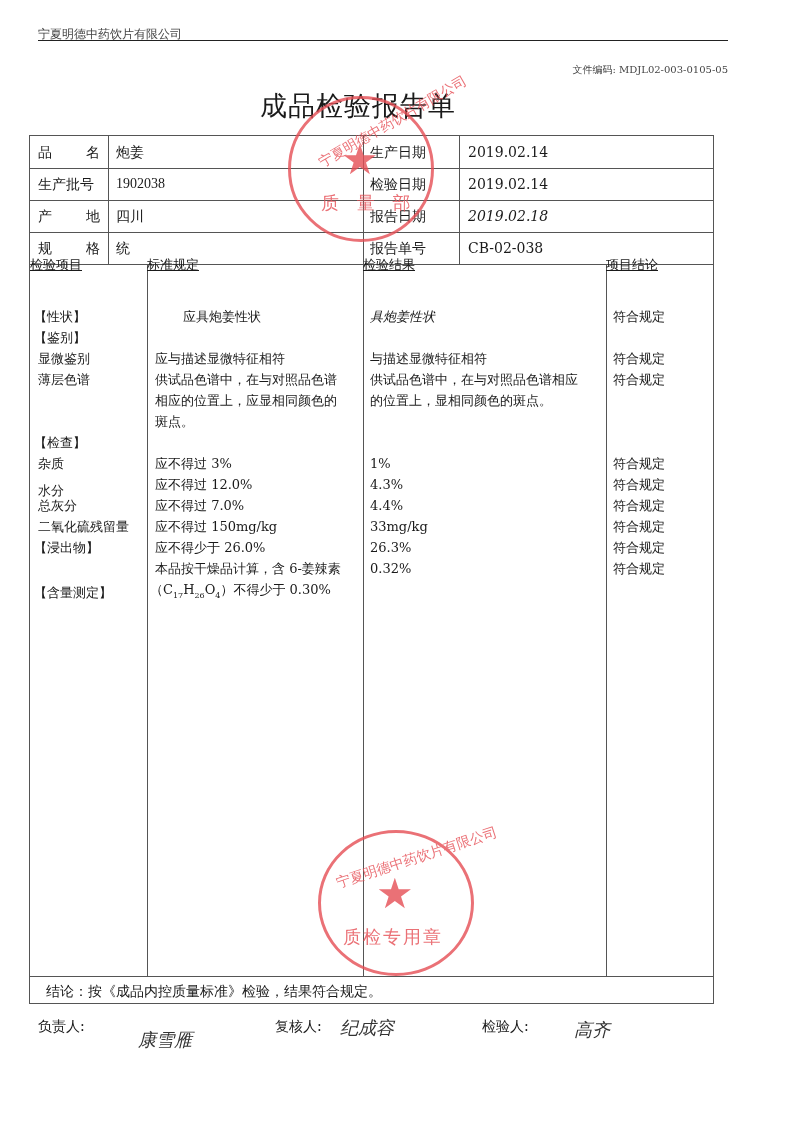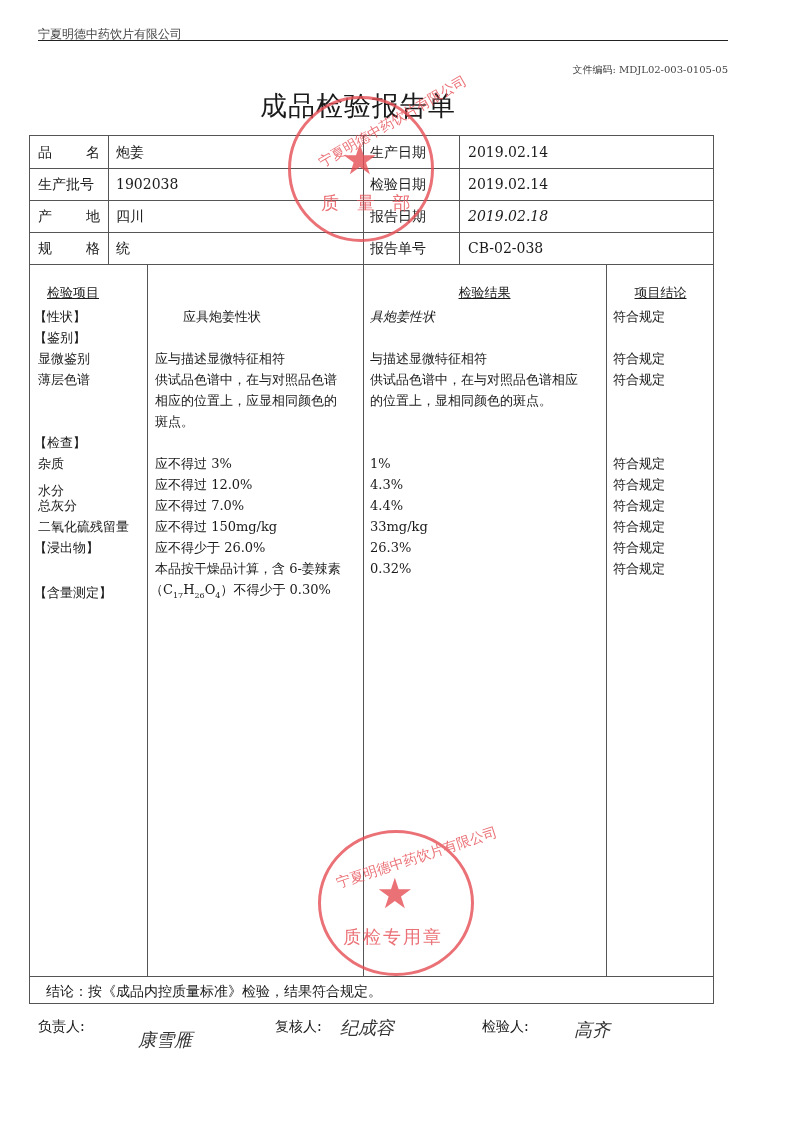--- a/index.html
+++ b/index.html
@@ -9,21 +9,21 @@
   .hdr .l { position:absolute; left:0; top:26px; font-size:12px; color:#444; }
   .hdr .r { position:absolute; right:0; top:26px; font-size:10px; color:#444;margin-top:37px; }
   .title { position:absolute; top:88px; left:0; width:716px; text-align:center; font-size:27px;
            font-family:"DejaVu Sans","Liberation Sans",sans-serif; font-weight:500; letter-spacing:1px; }
   .frame { position:absolute; left:29px; top:135px; width:685px; height:869px; border:1px solid #555; box-sizing:border-box; }
   .info-row { position:absolute; left:0; width:683px; height:32px; border-bottom:1px solid #555; font-size:14px; }
   .cell { position:absolute; top:0; height:32px; line-height:32px; box-sizing:border-box; }
   .vl { position:absolute; top:0; bottom:0; width:1px; background:#555; }
   .lbl-spread { display:flex; justify-content:space-between; padding:0 8px; width:78px; }
   .body-vl { position:absolute; top:128px; height:712px; width:1px; background:#555; }
-  .colhead { position:absolute; top:148px; font-size:13px; text-decoration:underline; text-align:center; }
+  .colhead { position:absolute; top:120px; font-size:13px; text-decoration:underline; text-align:left; }
   .line { position:absolute; font-size:13px; height:21px; line-height:21px; white-space:nowrap;text-align:center; }
   .concl { position:absolute; left:0; top:840px; width:683px; height:28px; border-top:1px solid #555; font-size:14px; line-height:28px; padding-left:16px; box-sizing:border-box; }
   .sig { position:absolute; top:1018px; font-size:14px; }
   .hand { position:absolute; font-family:"DejaVu Serif",serif; font-style:italic; color:#333; font-size:18px; }
   .stamp { position:absolute; border:3px solid #e64e55; border-radius:50%; color:#e64e55; opacity:0.8; pointer-events:none; }
   .stamp .star { position:absolute; font-size:42px; line-height:42px; }
   .stamp .txt { position:absolute; font-size:22px; letter-spacing:6px; white-space:nowrap; font-family:"DejaVu Sans",sans-serif; }
   .stamp .arc { position:absolute; font-size:14px; white-space:nowrap; font-family:"DejaVu Sans",sans-serif; }
   sub { font-size:8px; }
 </style>
@@ -47,21 +47,21 @@
     <div class="vl" style="left:78px;"></div>
     <div class="cell" style="left:86px;">炮姜</div>
     <div class="vl" style="left:333px;"></div>
     <div class="cell" style="left:340px;">生产日期</div>
     <div class="vl" style="left:429px;"></div>
     <div class="cell" style="left:438px;">2019.02.14</div>
   </div>
   <div class="info-row" style="top:32px;">
     <div class="cell" style="left:8px;">生产批号</div>
     <div class="vl" style="left:78px;"></div>
-    <div class="cell" style="left:86px;">1902038</div>
+    <div class="cell" style="left:86px;font-family:Liberation Serif, serif;">1902038</div>
     <div class="vl" style="left:333px;"></div>
     <div class="cell" style="left:340px;">检验日期</div>
     <div class="vl" style="left:429px;"></div>
     <div class="cell" style="left:438px;">2019.02.14</div>
   </div>
   <div class="info-row" style="top:64px;">
     <div class="cell lbl-spread" style="left:0;">
       <span>产</span>
         <span>地</span>
     </div>
@@ -83,20 +83,21 @@
     <div class="cell" style="left:340px;">报告单号</div>
     <div class="vl" style="left:429px;"></div>
     <div class="cell" style="left:438px;">CB-02-038</div>
   </div>
 
   <div class="body-vl" style="left:117px;"></div>
   <div class="body-vl" style="left:333px;"></div>
   <div class="body-vl" style="left:576px;"></div>
 
   <div class="colhead" style="left:0;width:86px;">检验项目</div>
+  <div class="colhead" style="left:117px;width:216px;">标准规定</div>
   <div class="colhead" style="left:333px;width:243px;">检验结果</div>
   <div class="colhead" style="left:576px;width:109px;">项目结论</div>
 
   <div class="line" style="left:4px;top:170px;">【性状】</div>
   <div class="line" style="left:125px;top:170px;margin-left:28px;">应具炮姜性状</div>
   <div class="line" style="left:340px;top:170px;font-style:italic;">具炮姜性状</div>
   <div class="line" style="left:583px;top:170px;">符合规定</div>
 
   <div class="line" style="left:4px;top:191px;">【鉴别】</div>
 

